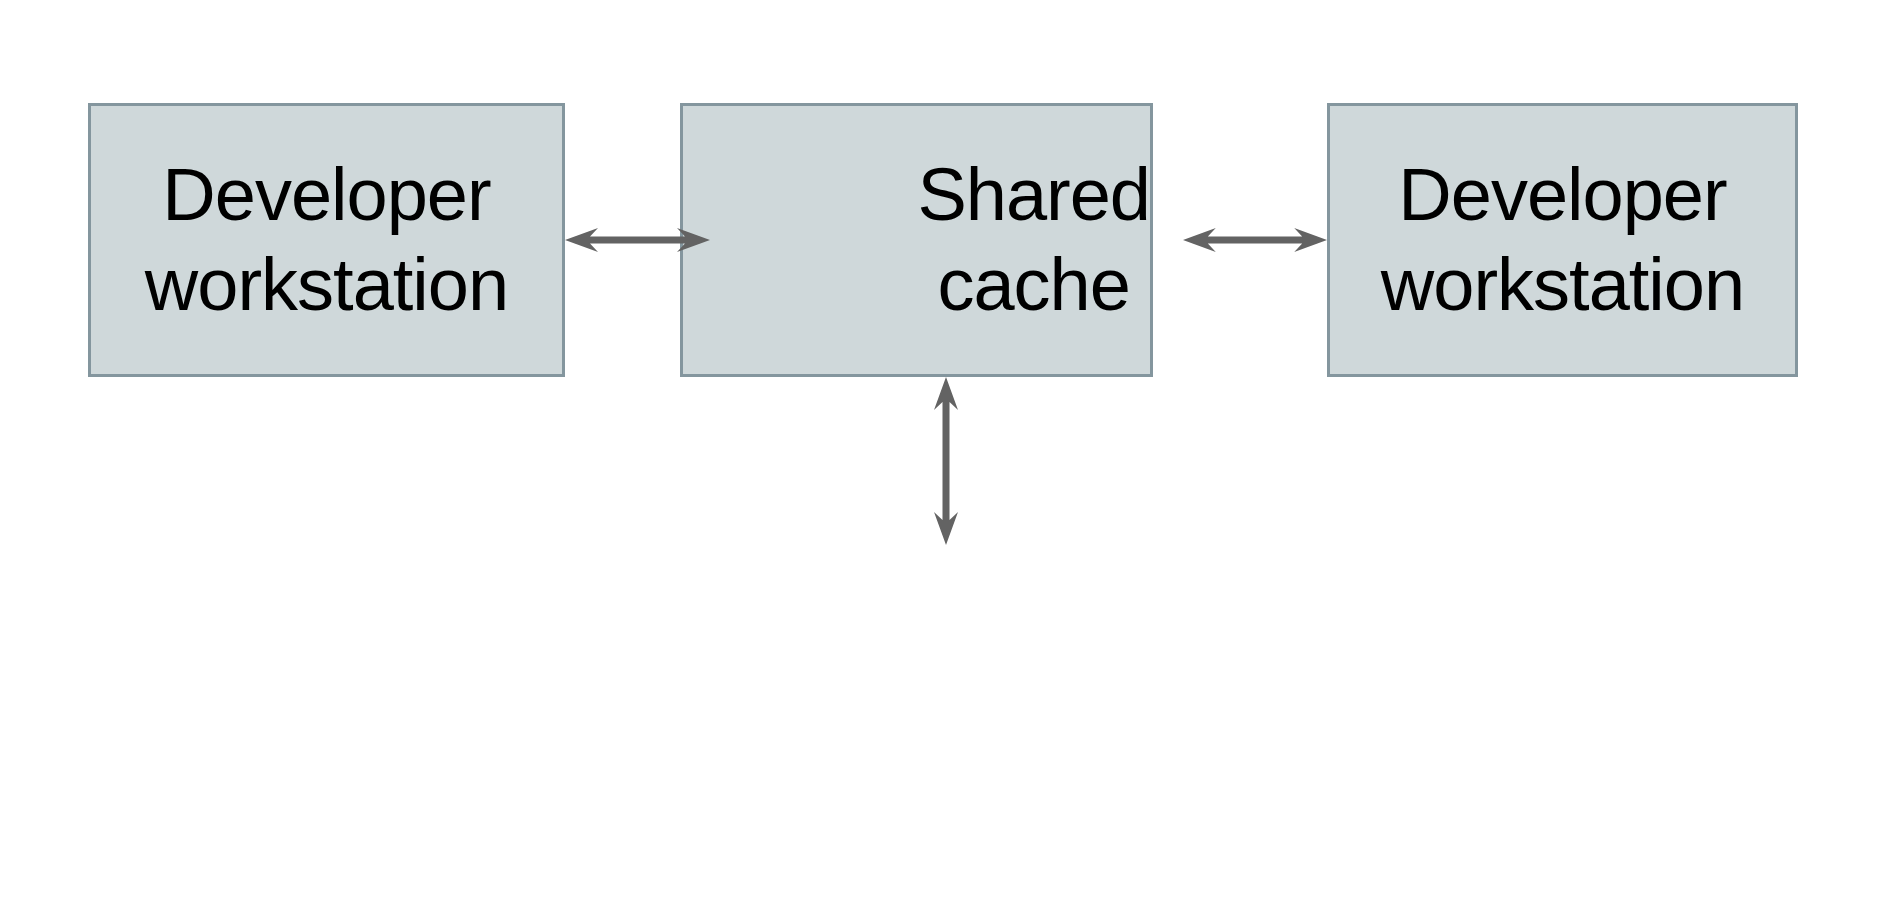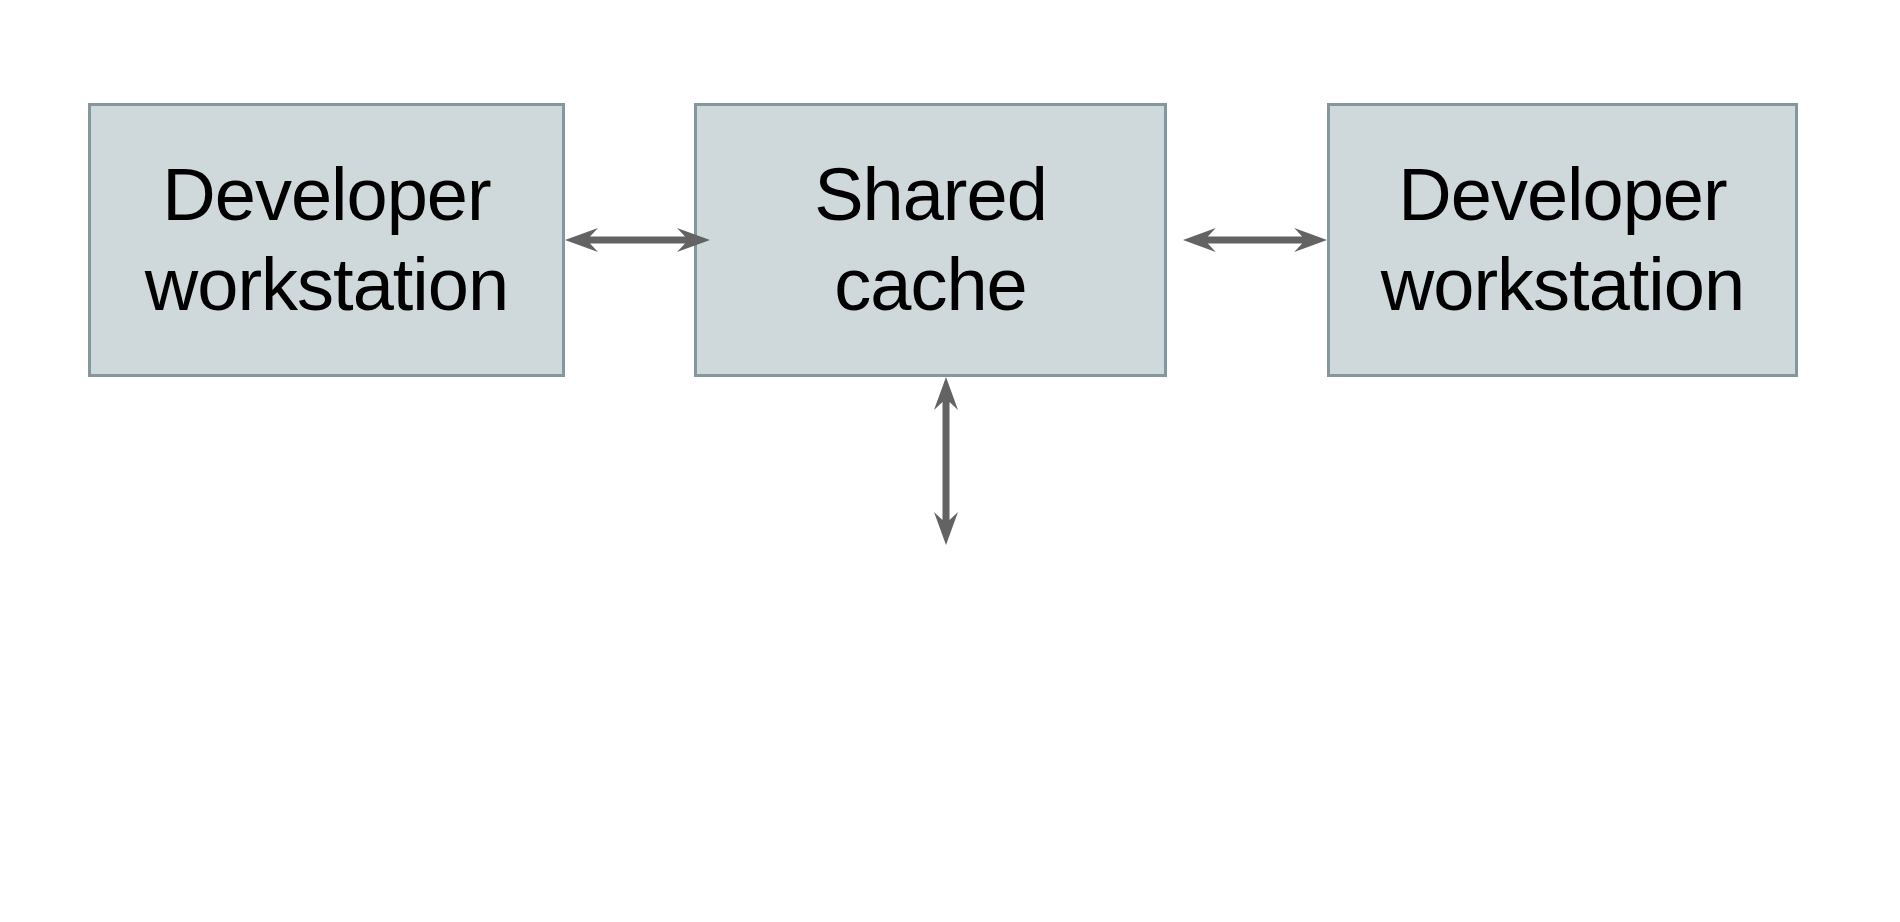--- a/index.html
+++ b/index.html
@@ -24,21 +24,21 @@
     align-items: center;
     justify-content: center;
     text-align: center;
     font-size: 74px;
     line-height: 90px;
     letter-spacing: -1px;
     color: var(--text, #000000);
     white-space: pre-line;
   }
   .node-dev-left  { left: 88px;   top: 103px; width: 477px; height: 274px; }
-  .node-cache     { left: 694px;  top: 103px; width: 473px; height: 274px; }
+  .node-cache     { left: 680px;  top: 103px; width: 473px; height: 274px; justify-content: flex-end; }
   .node-dev-right { left: 1327px; top: 103px; width: 471px; height: 274px; }
   .node-ci        { left: 710px;  top: 545px; width: 473px; height: 274px; }
   .edge {
     position: absolute;
   }
   .edge svg { display: block; width: 100%; height: 100%; }
   .edge-left  { left: 565px;  top: 226px; width: 145px; height: 28px; }
   .edge-right { left: 1183px; top: 226px; width: 144px; height: 28px; }
   .edge-down  { left: 932px;  top: 377px; width: 28px;  height: 168px; }
 </style>

